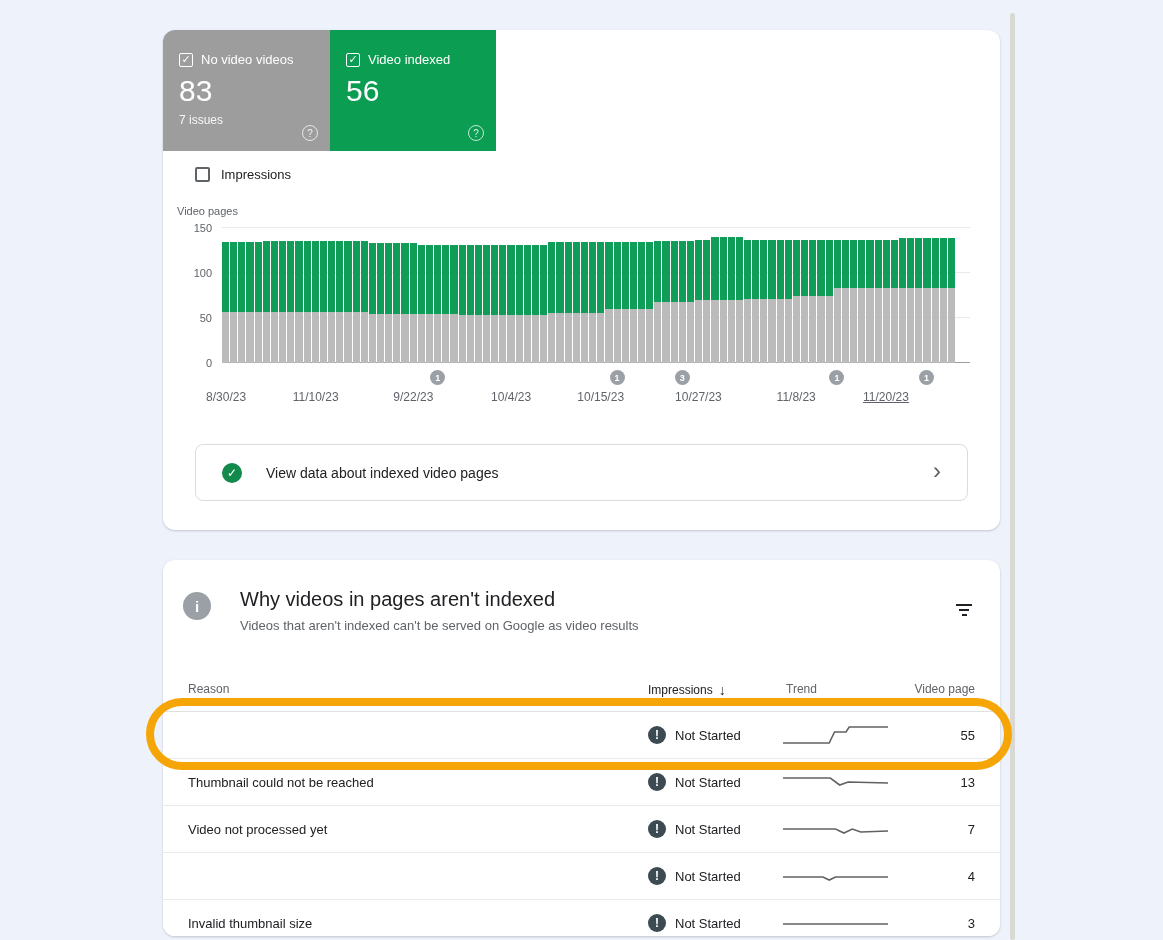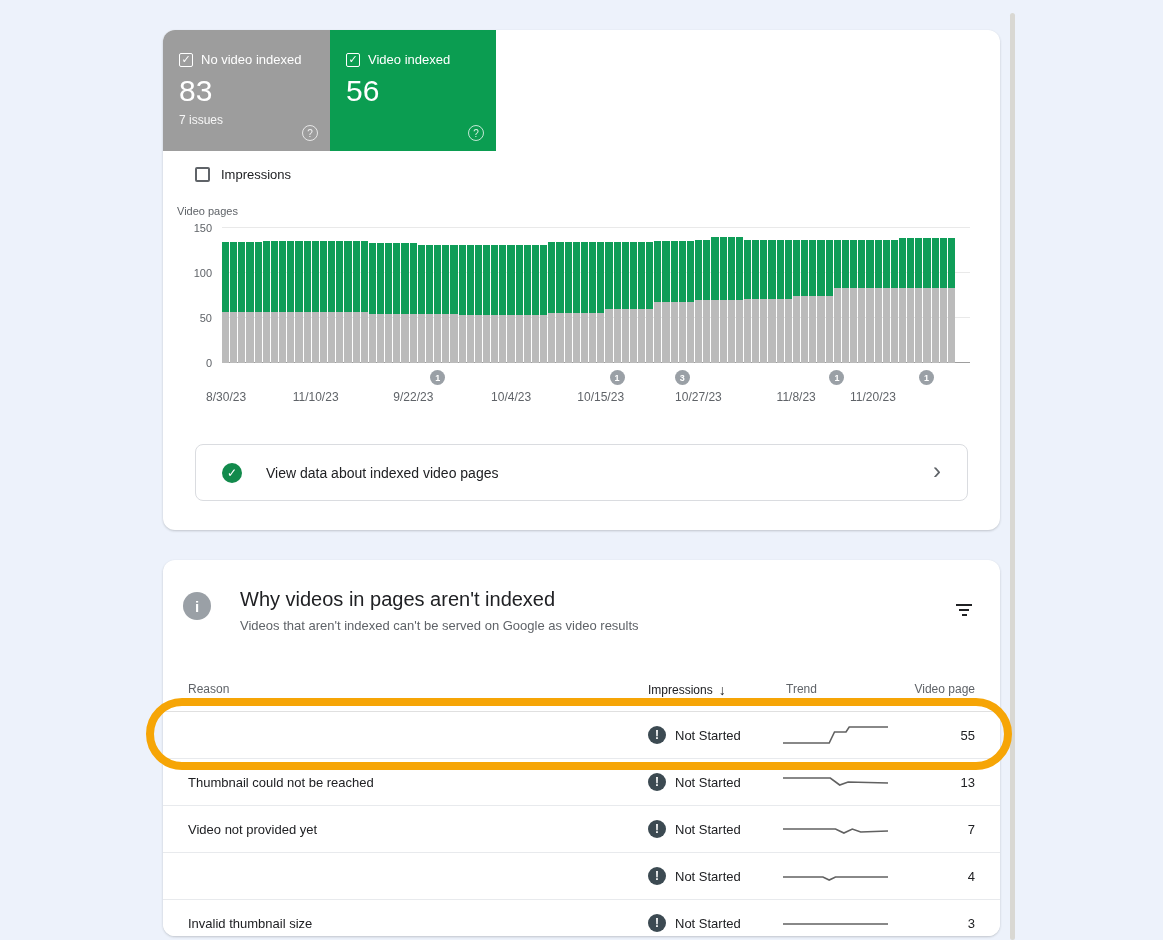--- a/index.html
+++ b/index.html
@@ -94,21 +94,21 @@
   #scrollbar{position:absolute;left:1010px;top:13px;width:5px;height:927px;background:#d9d8d3;border-radius:3px;cursor:pointer;z-index:5;}
 </style>
 </head>
 <body>
 
 <section class="card" id="card-chart">
 
   <div class="tab" id="tab-gray">
     <div class="tab-check-row">
       <span class="cb cb-white">✓</span>
-      <span>No video indexed</span>
+      <span>No video videos</span>
     </div>
     <div class="tab-value">83</div>
     <div class="tab-sub">7 issues</div>
     <span class="help">?</span>
   </div>
 
   <div class="tab" id="tab-green">
     <div class="tab-check-row">
       <span class="cb cb-white">✓</span>
       <span>Video indexed</span>
@@ -504,21 +504,21 @@
       <div class="milestone" style="left: 696.994px;">1</div>
     </div>
   <div id="xlabels">
       <div class="xlabel" style="left: -30.9278px;">8/30/23</div>
       <div class="xlabel" style="left: 58.6611px;">11/10/23</div>
       <div class="xlabel" style="left: 156.394px;">9/22/23</div>
       <div class="xlabel" style="left: 254.128px;">10/4/23</div>
       <div class="xlabel" style="left: 343.717px;">10/15/23</div>
       <div class="xlabel" style="left: 441.45px;">10/27/23</div>
       <div class="xlabel" style="left: 539.183px;">11/8/23</div>
-      <div class="xlabel" style="left: 616px;">11/20/23</div>
+      <div class="xlabel" style="left: 629px; text-decoration: underline;">11/20/23</div>
     </div>
 
   <div id="banner">
     <span id="banner-check">✓</span>
     <span id="banner-text">View data about indexed video pages</span>
     <span id="banner-chevron">›</span>
   </div>
 </section>
 
 <section class="card" id="card-issues">
@@ -561,21 +561,21 @@
           <span class="vlabel">Not Started</span>
         </div>
         <div class="cell-trend">
           <svg width="106" height="26" viewBox="0 0 106 26">
             <polyline points="0.0,9 47.3,9 56.7,16 65.1,13 105.0,14" fill="none" stroke="#616161" stroke-width="1.6"></polyline>
           </svg>
         </div>
         <div class="cell-pages">13</div>
       </div>
       <div class="row">
-        <div class="cell-reason">Video not provided yet</div>
+        <div class="cell-reason">Video not processed yet</div>
         <div class="cell-validation">
           <span class="vicon">!</span>
           <span class="vlabel">Not Started</span>
         </div>
         <div class="cell-trend">
           <svg width="106" height="26" viewBox="0 0 106 26">
             <polyline points="0.0,13 52.5,13 60.9,17 69.3,13 77.7,16 105.0,15" fill="none" stroke="#616161" stroke-width="1.6"></polyline>
           </svg>
         </div>
         <div class="cell-pages">7</div>

